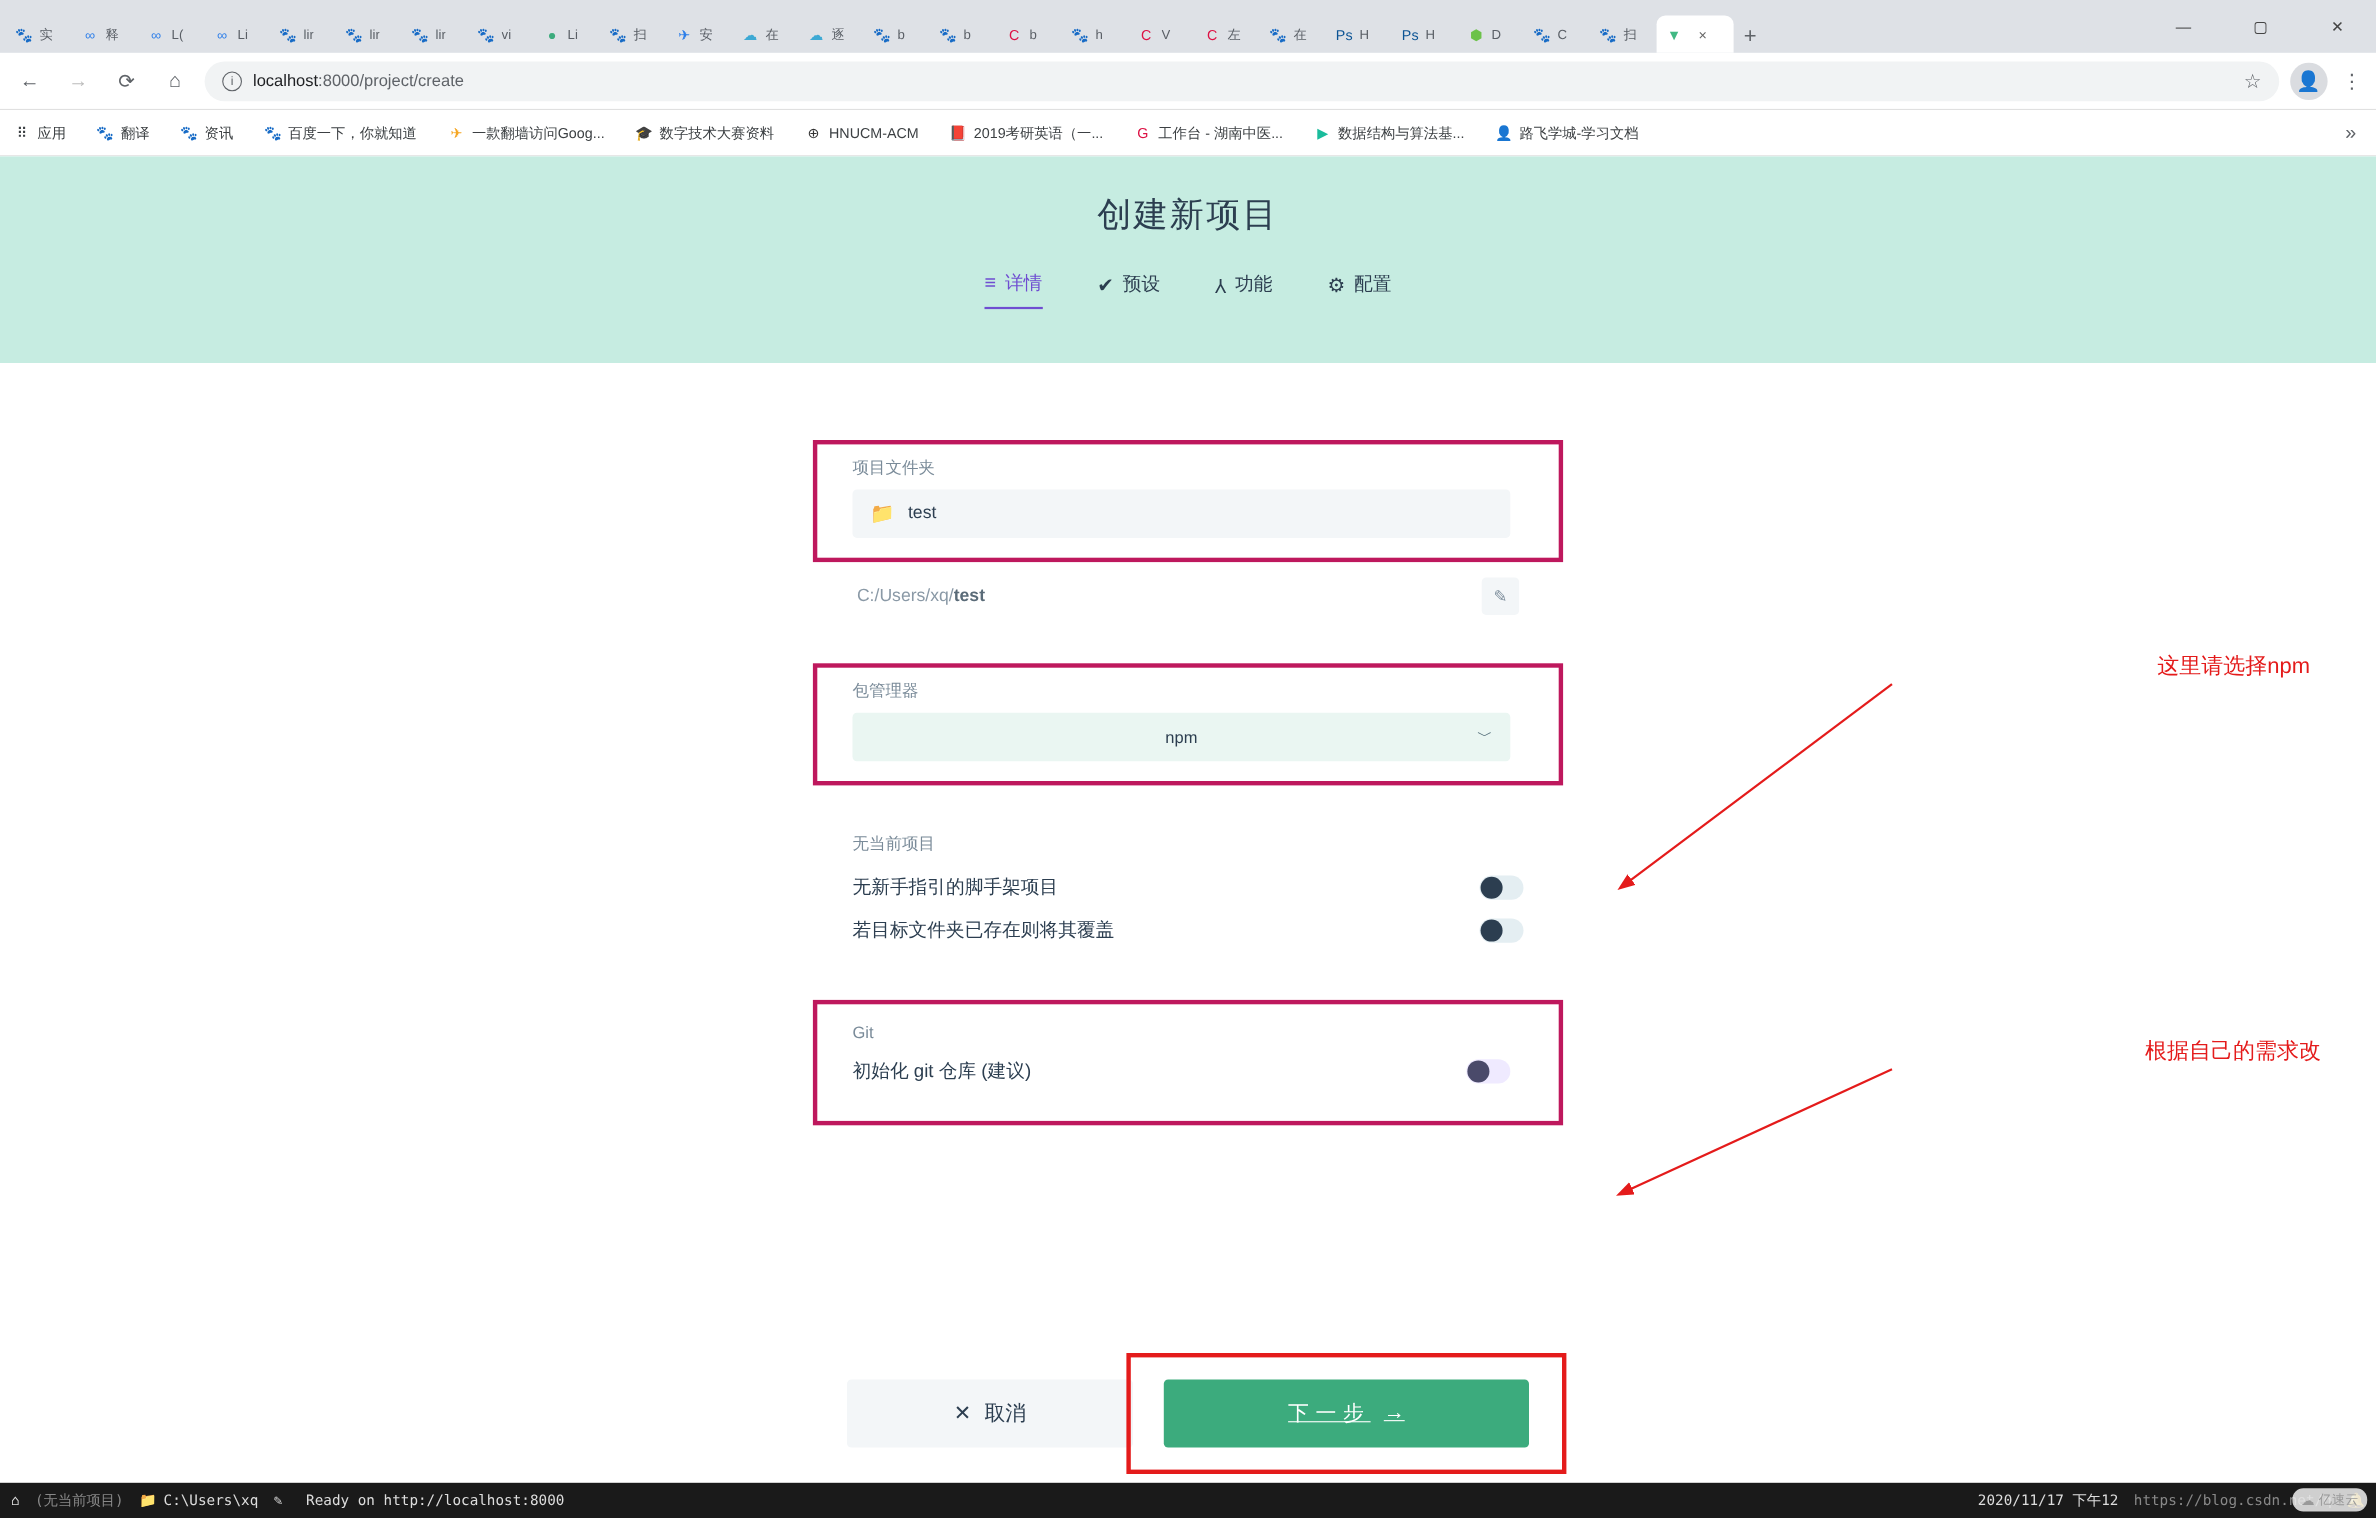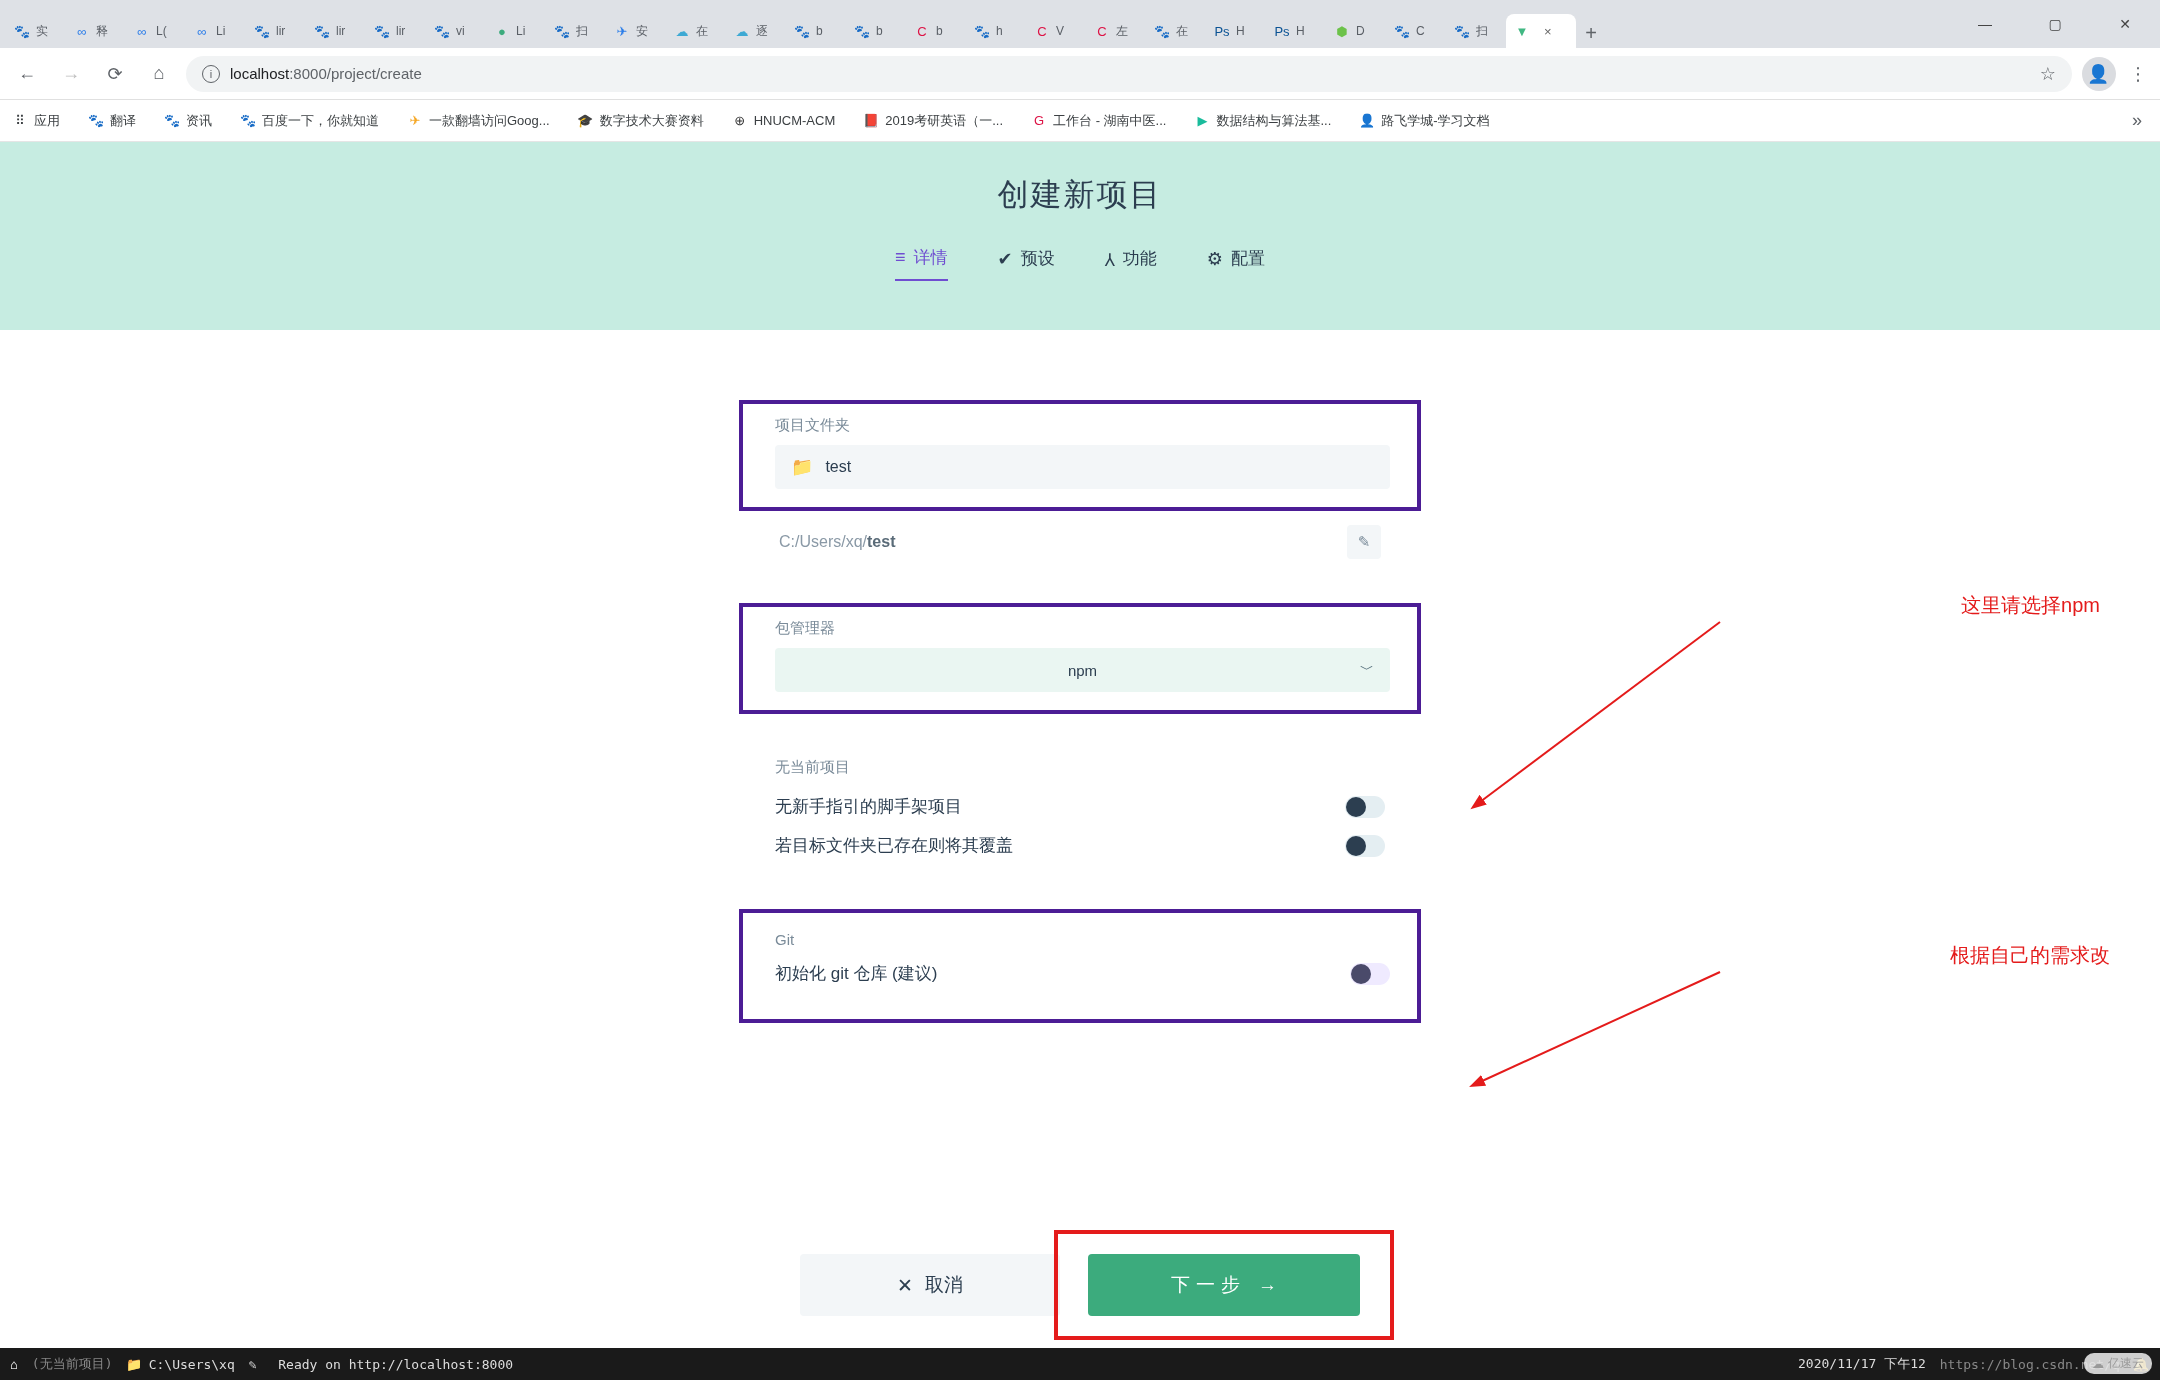--- a/index.html
+++ b/index.html
@@ -37,42 +37,42 @@
   .content { position: relative; height: calc(100% - 48px - 52px - 42px - 32px); overflow: hidden; }
   .hero { background: #c6ece1; height: 188px; text-align: center; }
   .hero h1 { font-weight: 400; font-size: 31px; color: #2c3e50; padding-top: 32px; letter-spacing: 2px; }
   .tabsnav { display: flex; justify-content: center; gap: 50px; margin-top: 30px; font-size: 17px; color: #2c3e50; }
   .tnav { display: flex; align-items: center; gap: 8px; padding-bottom: 10px; }
   .tnav.active { color: #6f4dd1; border-bottom: 2px solid #6f4dd1; }
   .tnav .ticon { font-size: 18px; }
 
   .form-area { width: 610px; margin: 70px auto 0; position: relative; }
   .section { margin-bottom: 44px; position: relative; }
-  .section-box { border: 4px solid #4c1d95; padding: 12px 27px 18px 32px; margin: 0 -36px; }
+  .section-box { border: 4px solid #be185d; padding: 12px 44px 18px 32px; margin: 0 -36px; }
   .label { color: #7a8b99; font-size: 15px; margin-bottom: 10px; }
   .folder-input { background: #f3f6f8; border-radius: 4px; height: 44px; display: flex; align-items: center; padding: 0 16px; gap: 12px; color: #2c3e50; font-size: 16px; }
   .folder-icon { color: #90a4ae; font-size: 18px; }
   .path-row { display: flex; align-items: center; justify-content: space-between; margin-top: 14px; padding: 0 4px; }
   .path-row .path { color: #8a99a6; font-size: 16px; }
   .path-row .path b { color: #5a6b78; font-weight: 600; }
   .edit-btn { width: 34px; height: 34px; background: #f3f6f8; border-radius: 4px; display: flex; align-items: center; justify-content: center; color: #7a8b99; font-size: 15px; }
 
   .select { background: #eaf6f2; border-radius: 4px; height: 44px; display: flex; align-items: center; justify-content: center; position: relative; color: #2c3e50; font-size: 15px; }
   .select .chev { position: absolute; right: 16px; color: #546e7a; font-size: 14px; }
 
   .opt-row { display: flex; align-items: center; justify-content: space-between; font-size: 17px; color: #2c3e50; padding: 8px 0; }
   .toggle { width: 40px; height: 22px; background: #e4eef2; border-radius: 11px; position: relative; }
   .toggle .knob { width: 20px; height: 20px; border-radius: 50%; background: #2c3e50; position: absolute; top: 1px; left: 1px; }
   .toggle.on-purple { background: #efeaff; }
   .toggle.on-purple .knob { background: #4a4a6a; left: 1px; }
 
   .footer-btns { position: absolute; bottom: 32px; left: 50%; transform: translateX(-50%); display: flex; gap: 28px; }
   .btn { height: 62px; border-radius: 4px; display: flex; align-items: center; justify-content: center; gap: 12px; font-size: 19px; padding: 0 44px; }
   .btn-cancel { background: #f3f6f8; color: #2c3e50; width: 260px; }
-  .btn-next { background: #3cab7d; color: #fff; width: 272px; letter-spacing: 6px; }
+  .btn-next { background: #3cab7d; color: #fff; width: 332px; letter-spacing: 6px; text-decoration: underline; }
   .btn-next .arrow { letter-spacing: 0; }
   .next-wrap { border: 4px solid #e41b1b; padding: 20px 30px; margin: -24px -34px; }
 
   
   .annot { position: absolute; color: #e41b1b; font-size: 20px; font-weight: 400; white-space: nowrap; }
   .arrow-svg { position: absolute; }
 
   
   .termbar { position: absolute; bottom: 0; left: 0; right: 0; height: 32px; background: #1a1a1a; color: #ddd; font-family: Consolas, monospace; font-size: 13px; display: flex; align-items: center; padding: 0 10px; gap: 14px; }
   .termbar .seg { display: flex; align-items: center; gap: 6px; }

